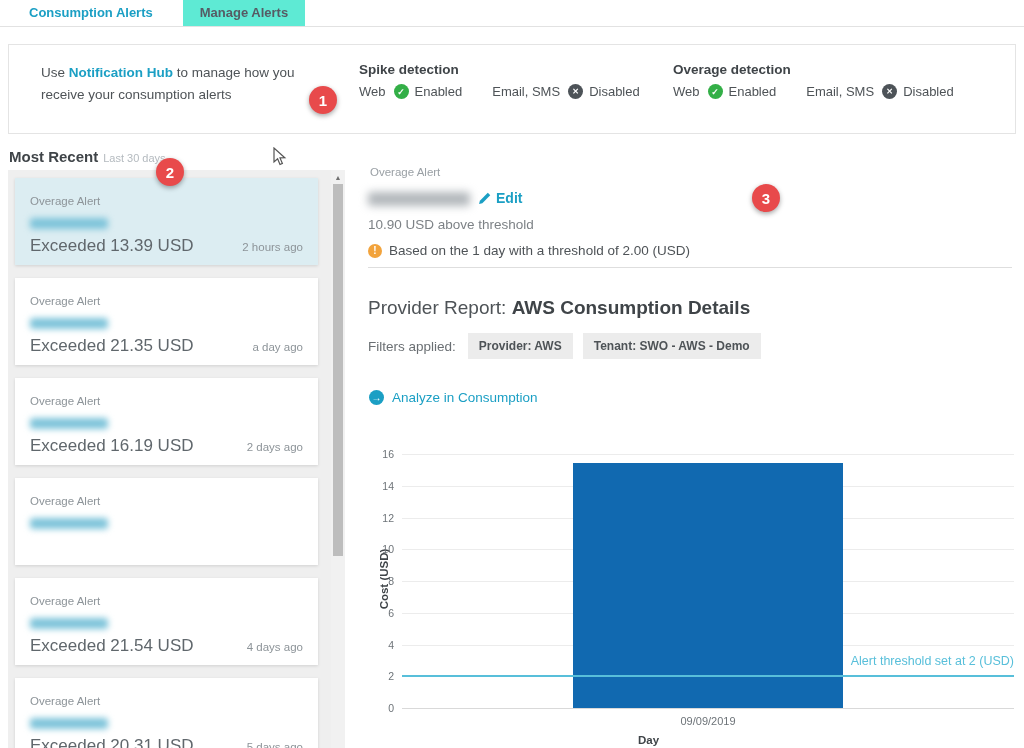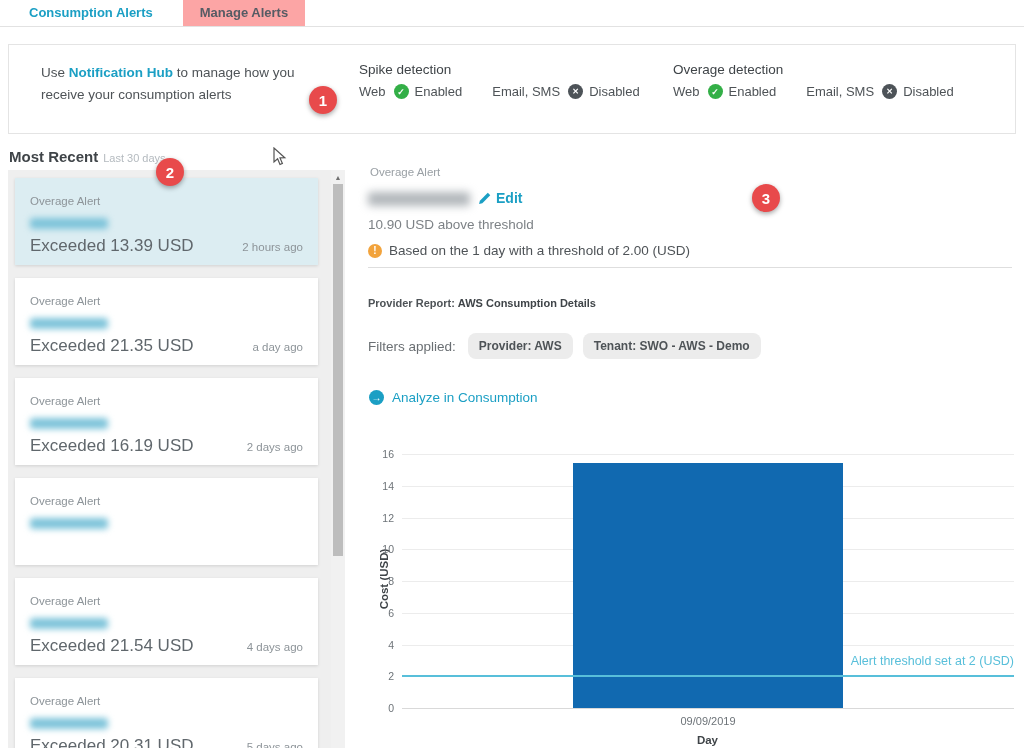--- a/index.html
+++ b/index.html
@@ -5,31 +5,31 @@
   * { box-sizing: border-box; margin: 0; padding: 0; }
   html,body { width:1024px; height:748px; overflow:hidden; background:#fff;
     font-family:"Liberation Sans", sans-serif; color:#4e5357; }
   .page { position:relative; width:1024px; height:588px; background:#fff; }
 
   
   .tabbar { position:absolute; left:0; top:0; width:1024px; height:27px;
     border-bottom:1px solid #e2e2e2; padding-left:12px; display:flex; align-items:stretch; }
   .tab { height:26px; line-height:26px; padding:0 17px; font-size:13px; font-weight:bold; cursor:default; }
   .tab.active { color:#1b9fc4; background:#fff; }
-  .tab.inactive { color:#565b64; background:#fca5a5; margin-left:13px; }
+  .tab.inactive { color:#565b64; background:#5eead4; margin-left:13px; }
 
   
   .infobar { position:absolute; left:8px; top:44px; width:1008px; height:90px;
     background:#fff; border:1px solid #e4e4e4; }
   .info-text { position:absolute; left:32px; top:17px; width:290px; font-size:13.5px; line-height:22px; color:#4e5357; }
   .info-link { color:#1b9fc4; font-weight:bold; text-decoration:none; cursor:pointer; }
   .detection { position:absolute; top:17px; }
   .detection.spike { left:350px; }
   .detection.overage { left:664px; }
-  .det-title { font-size:13.5px; font-weight:normal; color:#3f4448; margin-bottom:7px; }
+  .det-title { font-size:13.5px; font-weight:bold; color:#3f4448; margin-bottom:7px; }
   .det-row { display:flex; align-items:flex-end; font-size:13px; color:#4e5357; }
   .det-row .lbl { margin-right:8px; }
   .det-row .gap { width:30px; }
   .ic { width:15px; height:15px; border-radius:50%; display:inline-flex; align-items:center;
     justify-content:center; margin-right:6px; color:#fff; font-size:9px; font-weight:bold; flex:none; }
   .ic-check { background:#33af47; }
   .ic-check::after { content:"\2713"; }
   .ic-cross { background:#4d5358; }
   .ic-cross::after { content:"\2715"; font-size:8px; }
 
@@ -70,45 +70,45 @@
   #d-edit { left:478px; top:190px; font-size:14px; font-weight:bold; color:#1b9fc4;
     display:flex; align-items:center; cursor:pointer; }
   #d-edit svg { margin-right:5px; }
   #d-above { left:368px; top:217px; font-size:13.5px; color:#7d8286; }
   #d-based { left:368px; top:243px; font-size:13.5px; color:#4e5357; display:flex; align-items:center; }
   .ic-warn { width:14px; height:14px; border-radius:50%; background:#f2a33c; color:#fff;
     font-size:10px; font-weight:bold; display:inline-flex; align-items:center; justify-content:center;
     margin-right:7px; flex:none; }
   .ic-warn::after { content:"!"; }
   #d-hr { left:368px; top:267px; width:644px; height:1px; background:#dedede; }
-  #d-provider { left:368px; top:297px; font-size:11px; color:#4e5357;font-weight:bold; }
+  #d-provider { left:368px; top:297px; font-size:19px; color:#4e5357; }
   #d-provider b { color:#3f4448; }
   #d-filters { left:368px; top:333px; display:flex; align-items:center; }
   #d-filters .flabel { font-size:13.5px; color:#6a6f73; margin-right:12px; }
   .chip { background:#ececec; font-size:12px; font-weight:bold; color:#4e5357;
-    padding:6px 11px; margin-right:10px; white-space:nowrap;border-radius:8px; }
+    padding:6px 11px; margin-right:10px; white-space:nowrap; }
   #d-analyze { left:369px; top:390px; font-size:13.5px; color:#1b9fc4; display:flex;
     align-items:center; cursor:pointer; }
   .ic-arrow { width:15px; height:15px; border-radius:50%; background:#1b9fc4; color:#fff;
     font-size:10px; display:inline-flex; align-items:center; justify-content:center; margin-right:8px; flex:none; }
   .ic-arrow::after { content:"\2192"; font-weight:bold; }
 
   
   #chart { position:absolute; left:370px; top:440px; width:652px; height:308px; }
   #chart > div { position:absolute; }
   .grid-line { height:1px; background:#ececec; }
   .grid-line.zero { background:#d9d9d9; }
   .ytick { width:24px; text-align:right; font-size:10.5px; color:#6d7378; }
   .xtick { text-align:center; font-size:11px; color:#6d7378; }
   .chart-bar { }
   .threshold-line { height:2px; }
   .threshold-label { text-align:right; font-size:12.5px; }
   .chart-ylabel { left:-26px; top:133px; width:80px; text-align:center; font-size:11.5px;
     font-weight:bold; color:#3f4448; transform:rotate(-90deg); }
-  .chart-xlabel { left:268px; top:294px; width:80px; text-align:right; font-size:11.5px;
+  .chart-xlabel { left:268px; top:294px; width:80px; text-align:left; font-size:11.5px;
     font-weight:bold; color:#3f4448; }
 </style>
 </head>
 <body>
 
 <div class="page">
 
   <div class="tabbar">
     <div class="tab active">Consumption Alerts</div>
     <div class="tab inactive">Manage Alerts</div>

